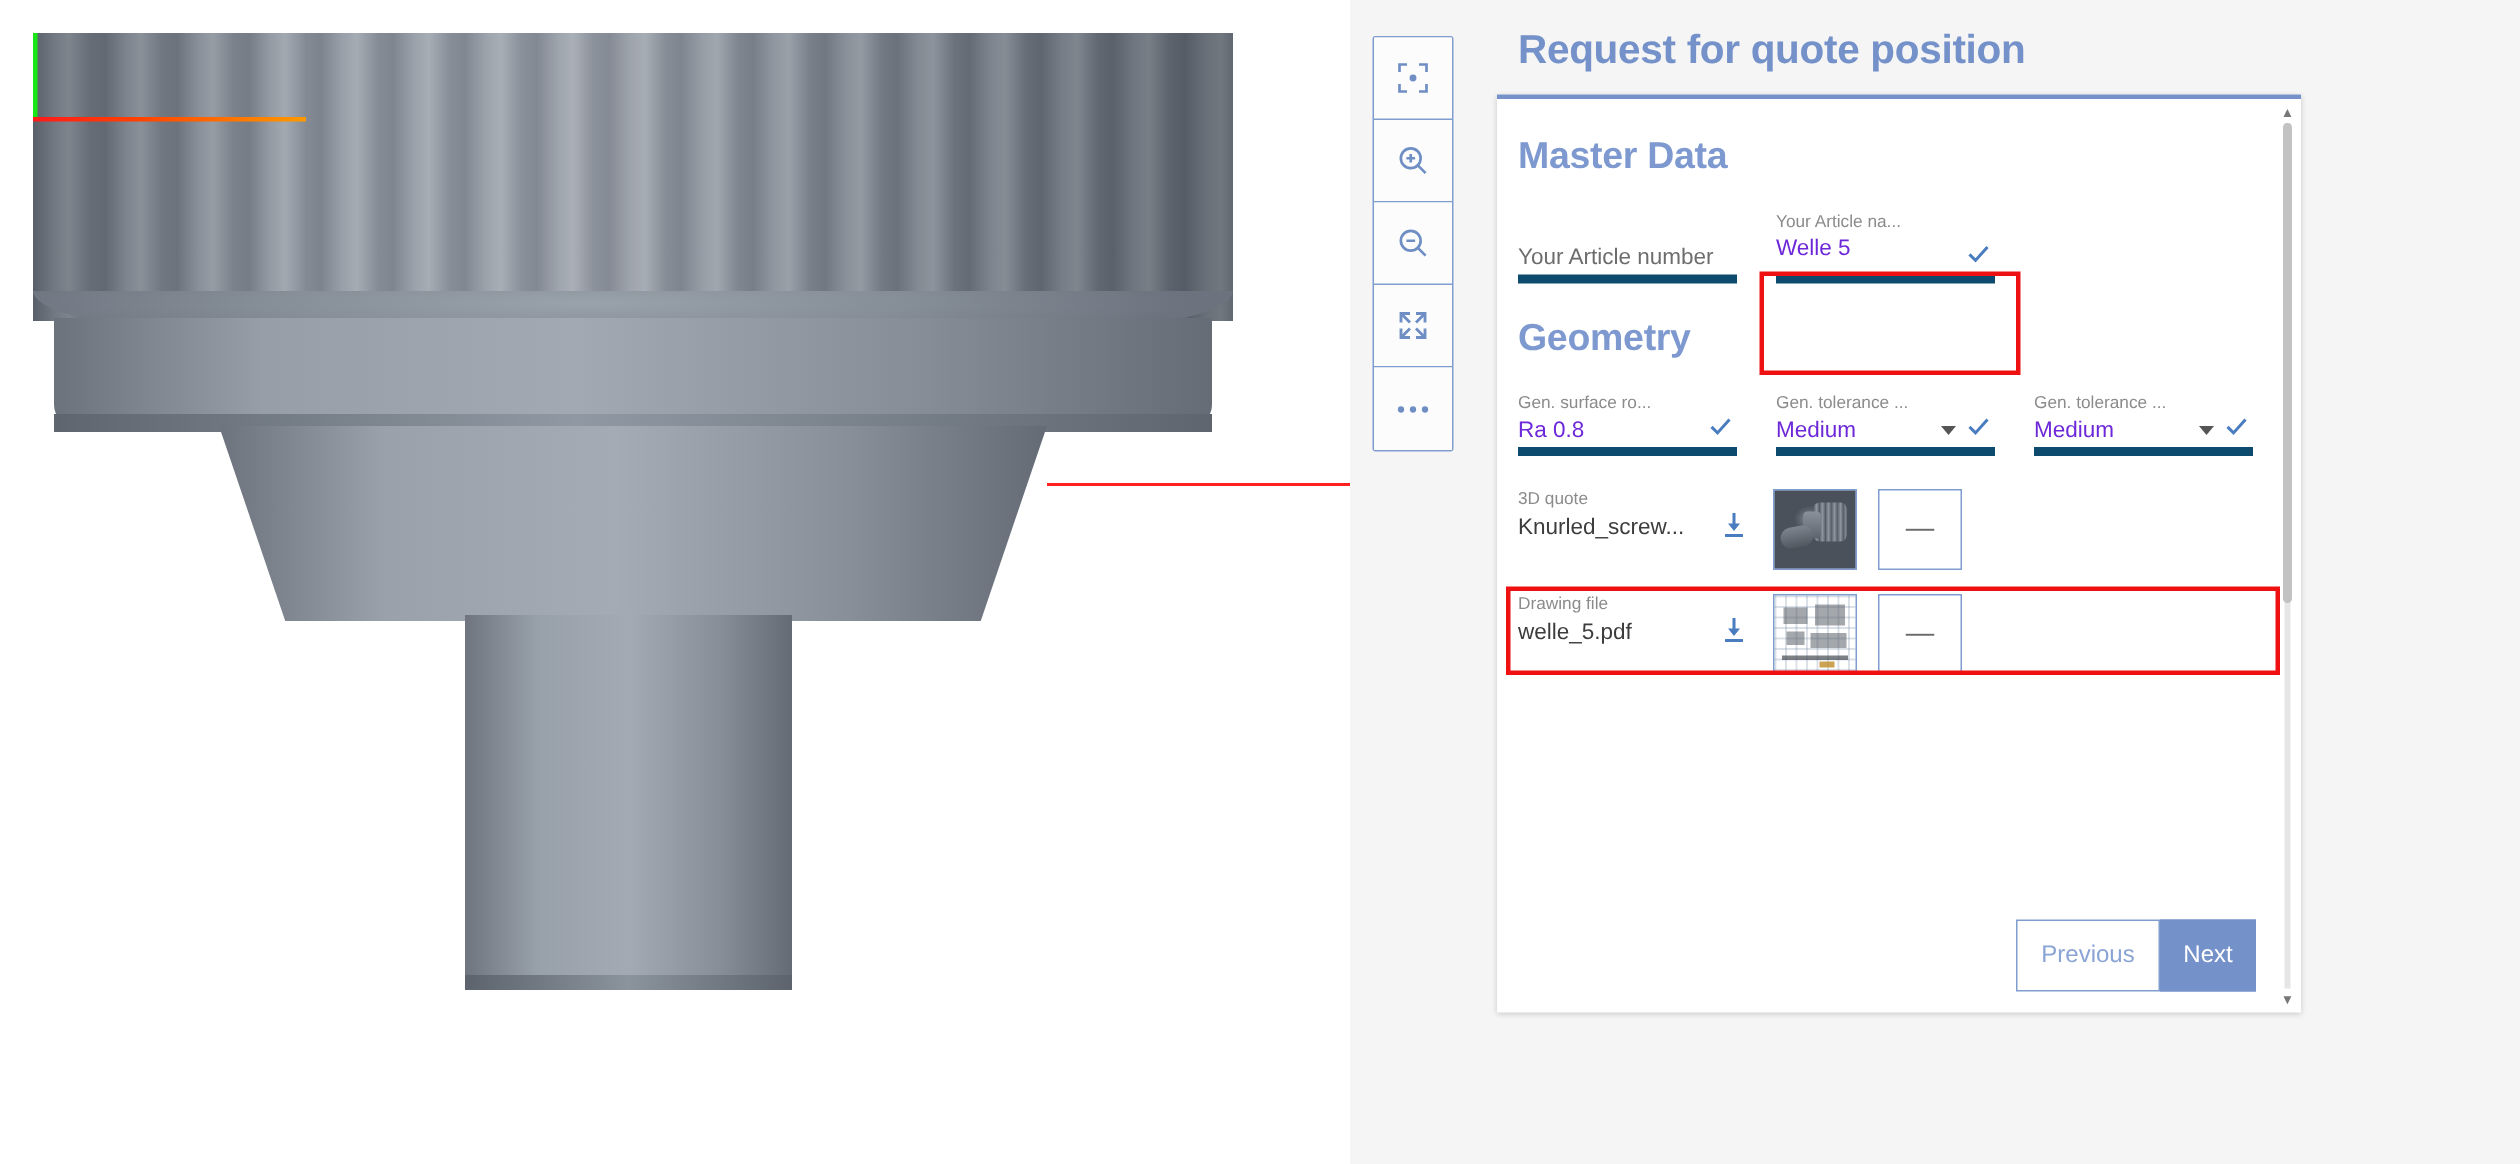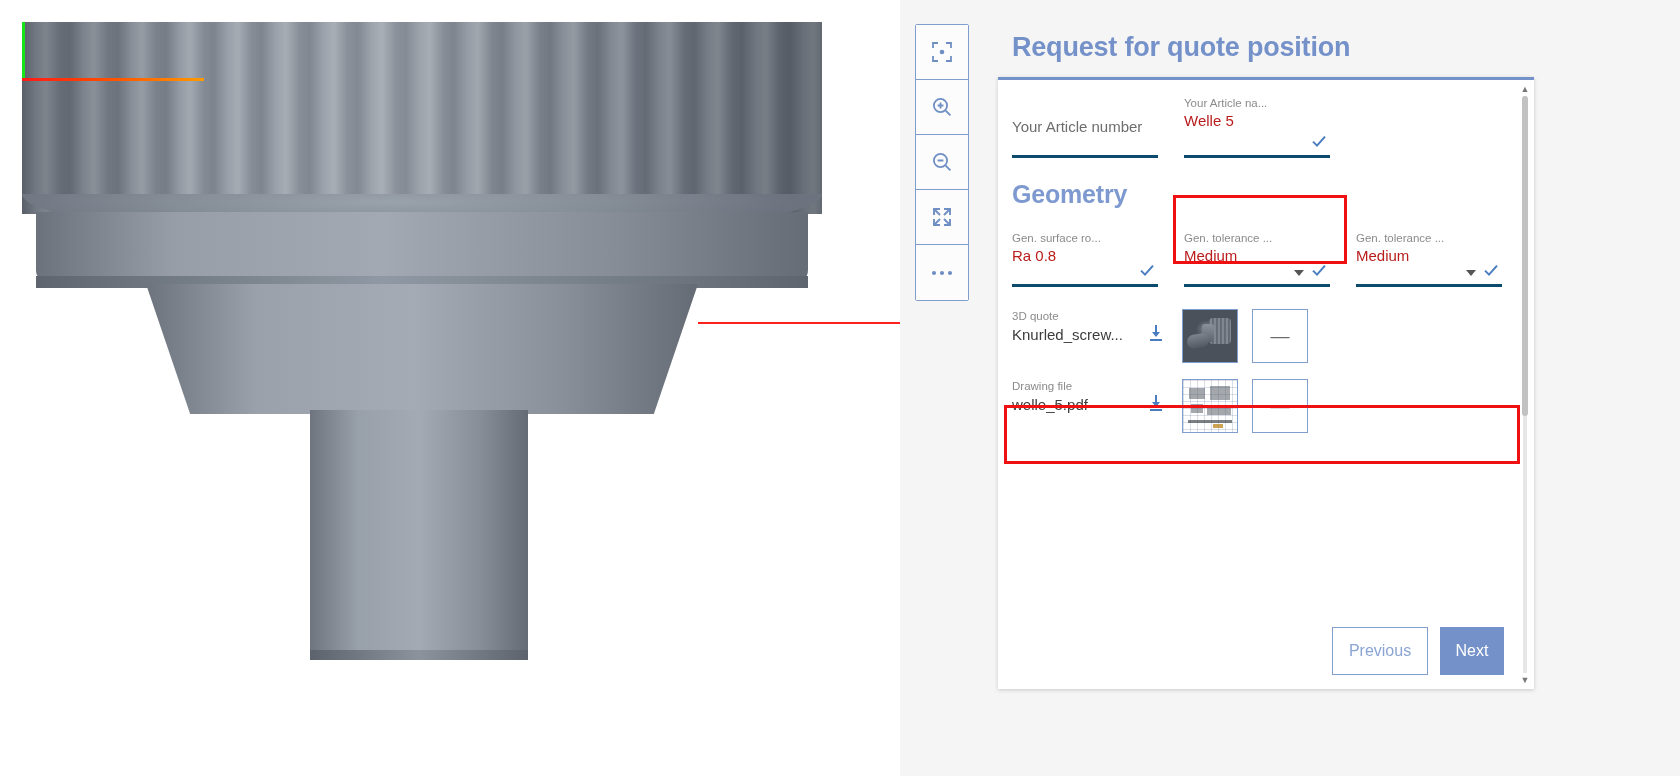--- a/index.html
+++ b/index.html
@@ -125,21 +125,21 @@
     color: #6f8fc4;
     cursor: pointer;
     background: #fcfcfd;
   }
   .tool-btn:last-child { border-bottom: none; }
   .tool-btn svg { display: block; }
 
   
   #right-pane {
     position: absolute;
-    left: 998px; top: 32px;
+    left: 998px; top: 18px;
     width: 436px; height: 664px;
   }
   #pane-title {
     font-size: 27px;
     font-weight: bold;
     color: #7491c9;
     letter-spacing: -0.2px;
     margin: 0 0 14px 14px;
   }
   #form-card {
@@ -162,34 +162,34 @@
     color: #7d99cf;
     margin: 8px 0 22px 0;
     letter-spacing: -0.2px;
   }
   .section-title.mfg { margin-top: 34px; }
 
   .row { display: flex; gap: 26px; margin-bottom: 22px; }
   .field {
     position: relative;
     width: 146px;
-    padding-bottom: 17px;
-    border-bottom: 3px solid #0c4a6e;
+    padding-bottom: 0;
+    border-bottom: 6px solid #0c4a6e;
   }
   .field.empty { padding-top: 20px; }
   .fld-label {
     font-size: 11.5px;
     color: #8b8b8b;
     line-height: 14px;
     white-space: nowrap;
     overflow: hidden;
   }
   .fld-value {
     font-size: 15px;
-    color: #b91c1c;
+    color: #6d28d9;
     line-height: 22px;
     white-space: nowrap;
   }
   .fld-placeholder {
     font-size: 15px;
     color: #6d6d6d;
     line-height: 22px;
     white-space: nowrap;
   }
   .check {
@@ -293,21 +293,21 @@
     position: absolute; left: 1px; width: 10px; height: 10px;
     color: #777; font-size: 9px; text-align: center; line-height: 10px; cursor: pointer;
   }
   .vscroll .arrow.up { top: 2px; }
   .vscroll .arrow.down { bottom: 2px; }
 
   
   .footer-btns {
     position: absolute;
     right: 30px; bottom: 14px;
-    display: flex; gap: 12px;
+    display: flex; gap: 0;
   }
   .btn {
     height: 48px;
     display: flex; align-items: center; justify-content: center;
     font-size: 16px;
     cursor: pointer;
   }
   .btn-prev {
     width: 96px;
     border: 1px solid #7f9dce;
@@ -387,20 +387,21 @@
     </div>
   </div>
 
   <div id="right-pane">
 
     <h1 id="pane-title">Request for quote position</h1>
 
     <div id="form-card">
       <div class="card-inner">
 
+        <div class="section-title">Master Data</div>
 
         <div class="row">
           <div class="field empty">
             <div class="fld-placeholder">Your Article number</div>
           </div>
           <div class="field">
             <div class="fld-label">Your Article na...</div>
             <div class="fld-value">Welle 5</div>
             <span class="check">
               <svg width="18" height="18" viewBox="0 0 18 18" fill="none" stroke="#4a7dc0" stroke-width="2">

